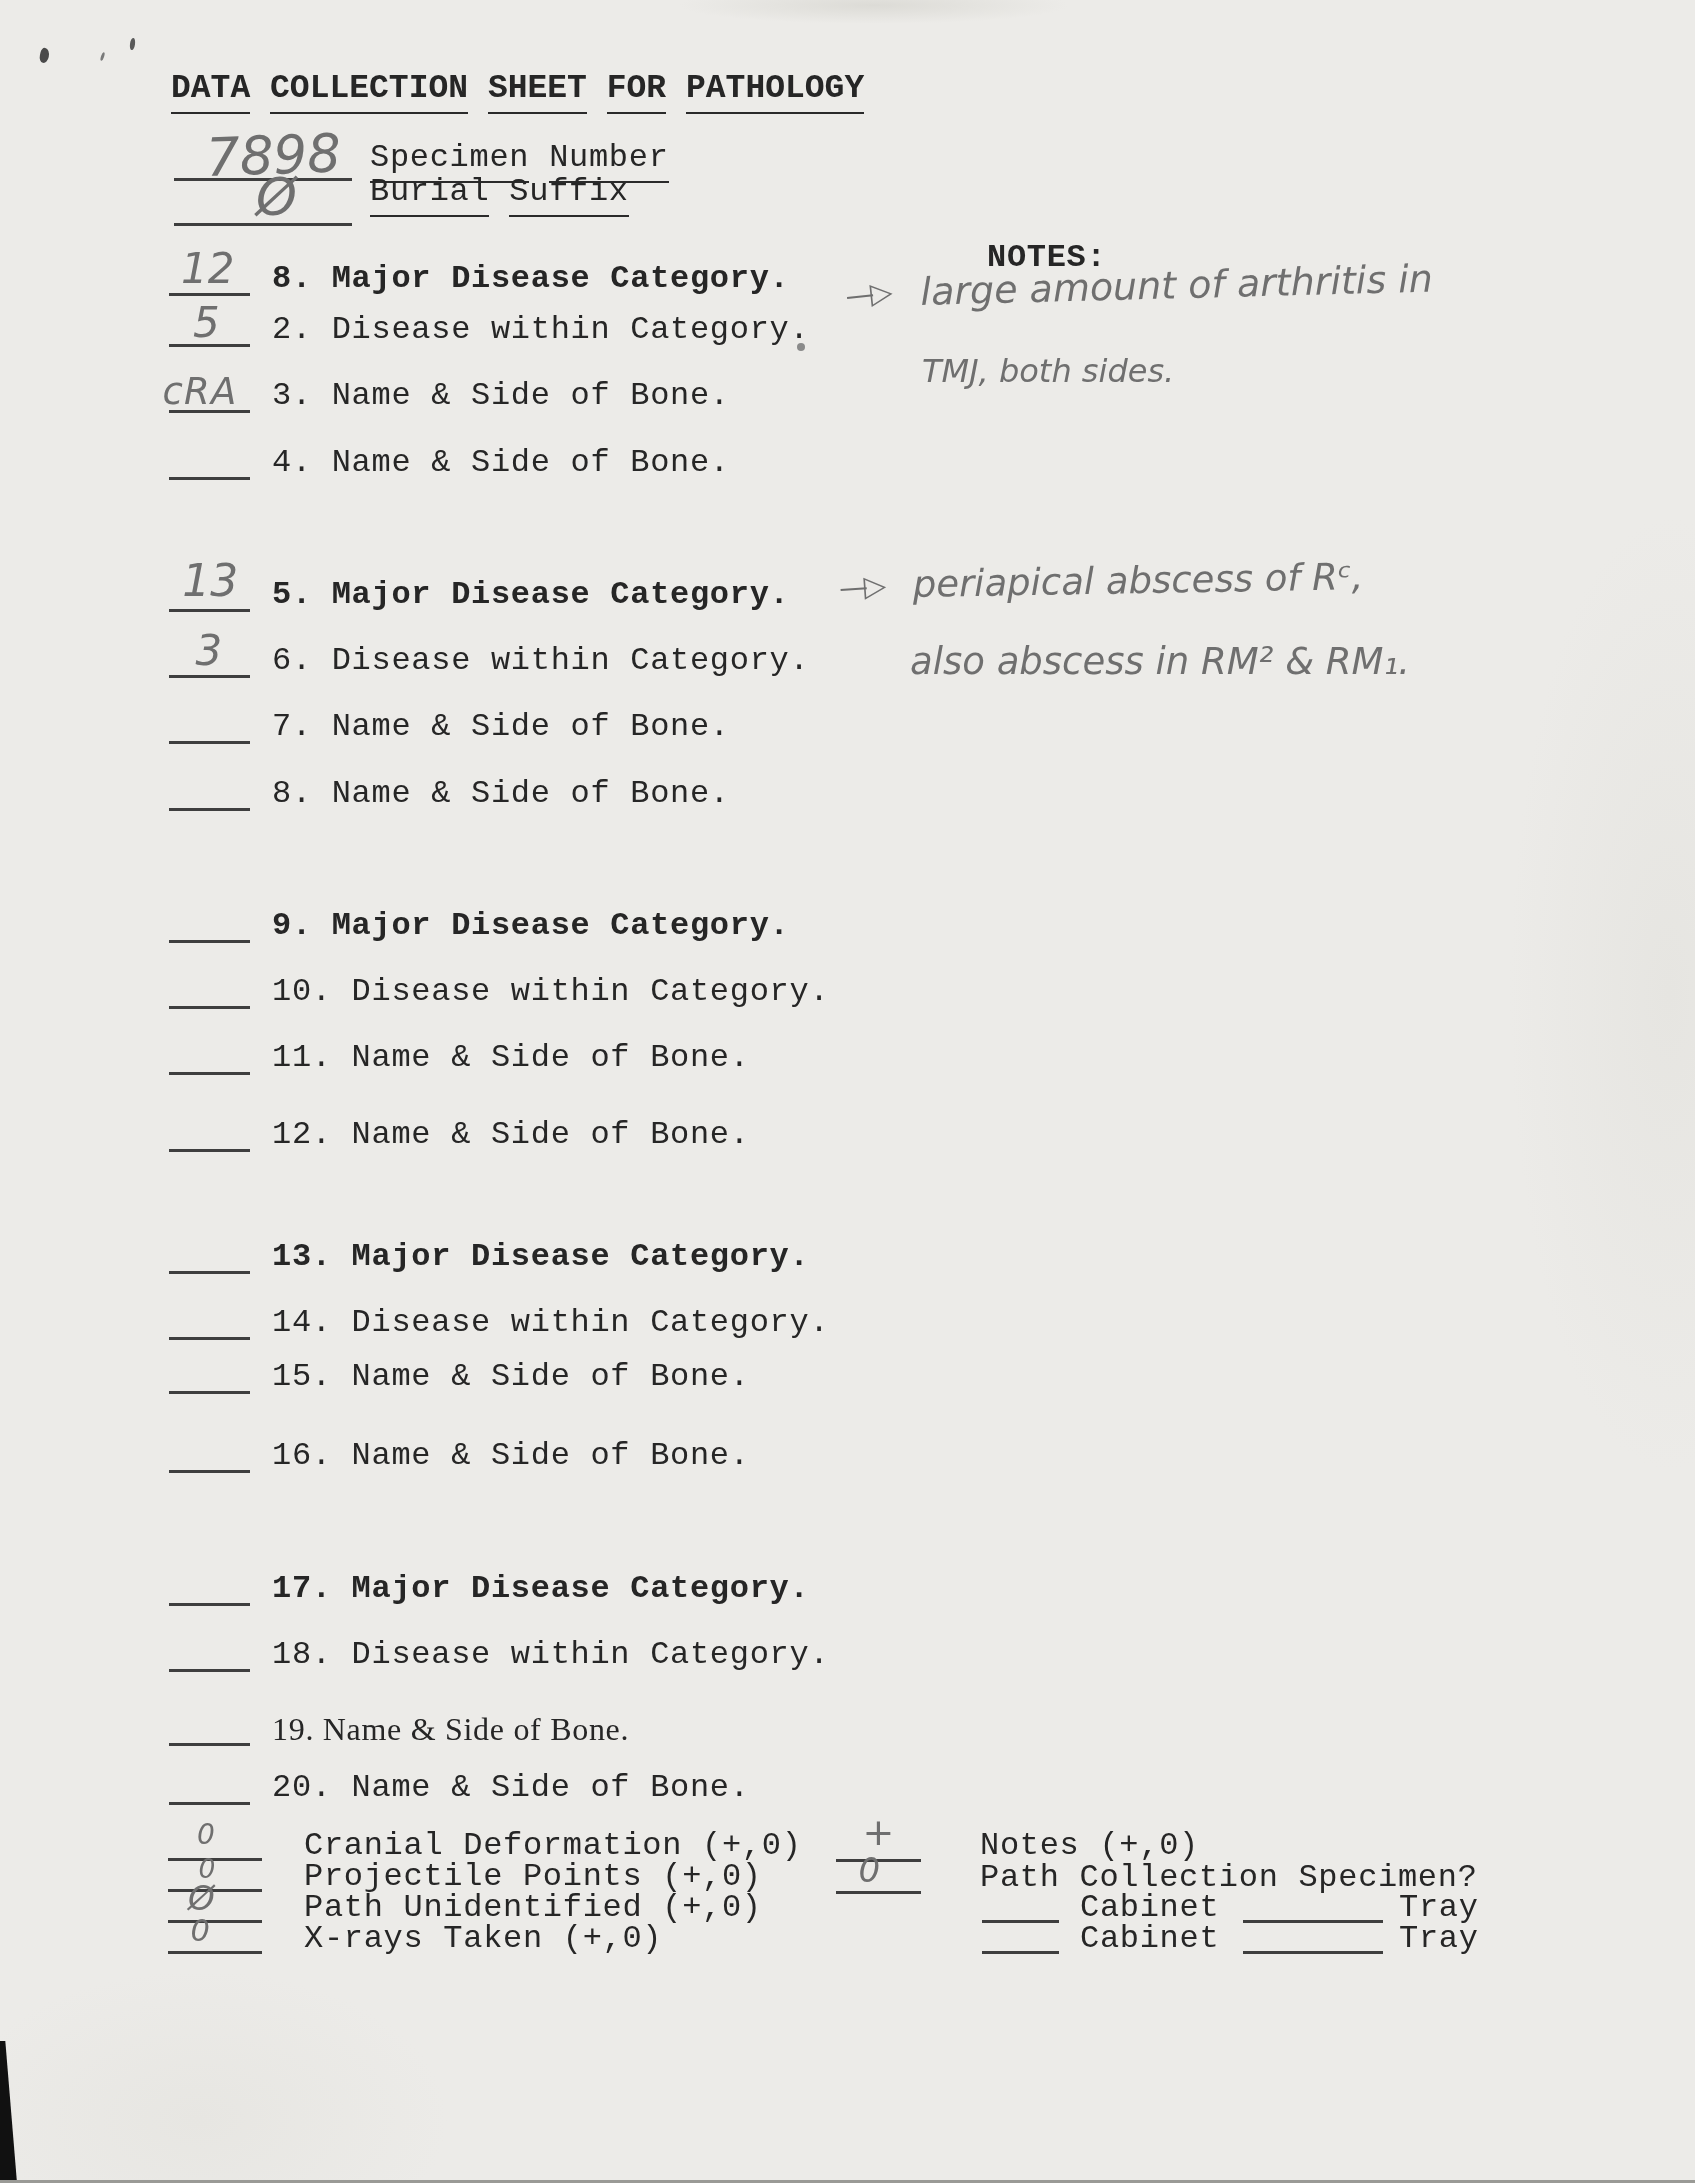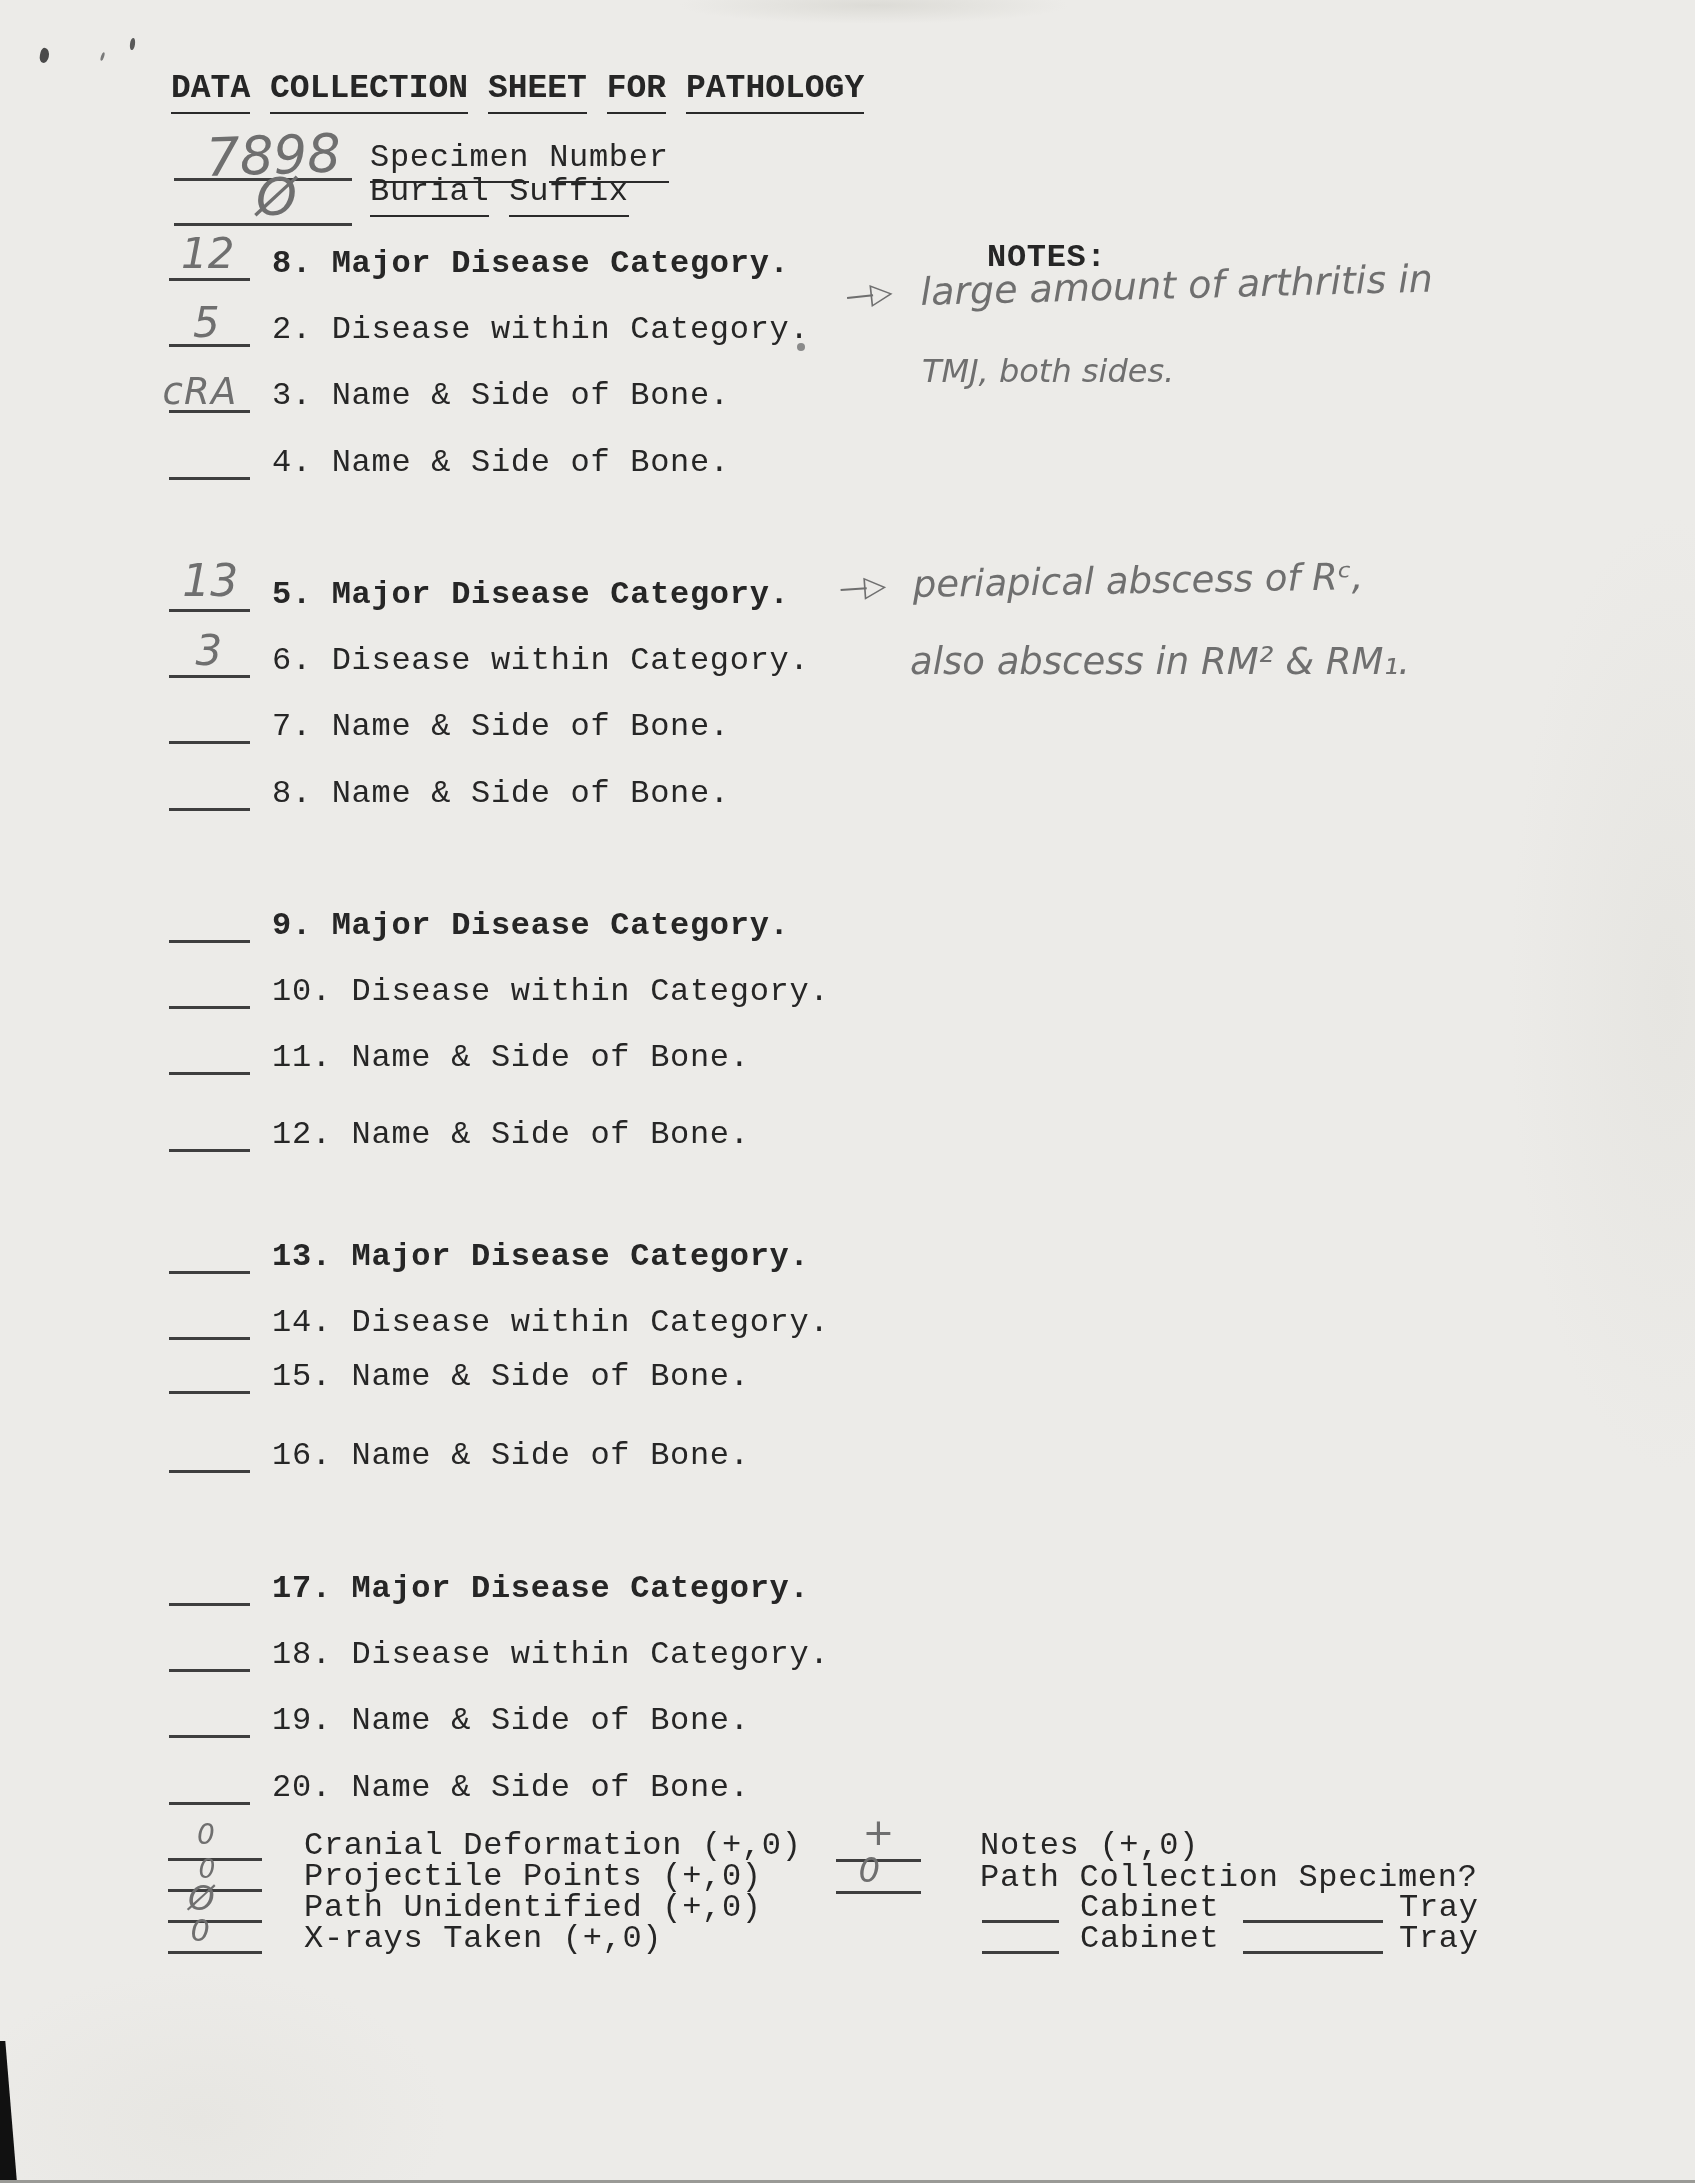--- a/index.html
+++ b/index.html
@@ -81,21 +81,21 @@
 
   <div class="abs hw arrow" style="left:847px;top:282px;transform:rotate(-6deg);">—▷</div>
   <div class="abs hw" style="left:921px;top:273px;font-size:38px;transform:rotate(-1.5deg);">large amount of arthritis in</div>
   <div class="abs hw" style="left:922px;top:355px;font-size:32px;">TMJ, both sides.</div>
 
   <div class="abs hw arrow" style="left:840px;top:574px;transform:rotate(-4deg);">—▷</div>
   <div class="abs hw" style="left:913px;top:566px;font-size:37px;transform:rotate(-1deg);">periapical abscess of Rᶜ,</div>
   <div class="abs hw" style="left:910px;top:643px;font-size:37px;">also abscess in RM² &amp; RM₁.</div>
 
   <div class="block" style="top:244px;">
-    <div class="row" style="top:0;">
+    <div class="row" style="top:15px;">
       <span class="val hw" style="left:12px;top:-10.6px;font-size:42px;">12</span>
       <span class="line"></span>
       <span class="lbl typed bold">8. Major Disease Category.</span>
     </div>
     <div class="row" style="top:66px;">
       <span class="val hw" style="left:24px;top:-8px;font-size:42px;">5</span>
       <span class="line"></span>
       <span class="lbl typed">2. Disease within Category.</span>
     </div>
     <div class="row" style="top:132px;">
@@ -183,21 +183,21 @@
     <div class="row" style="top:0;">
       <span class="val hw"></span>
       <span class="line"></span>
       <span class="lbl typed bold">17. Major Disease Category.</span>
     </div>
     <div class="row" style="top:66px;">
       <span class="val hw"></span>
       <span class="line"></span>
       <span class="lbl typed">18. Disease within Category.</span>
     </div>
-    <div class="row" style="top:132px;">
+    <div class="row" style="top:140px;font-family:Liberation Serif, serif;">
       <span class="val hw"></span>
       <span class="line"></span>
       <span class="lbl typed">19. Name &amp; Side of Bone.</span>
     </div>
     <div class="row" style="top:199px;">
       <span class="val hw"></span>
       <span class="line"></span>
       <span class="lbl typed">20. Name &amp; Side of Bone.</span>
     </div>
   </div>

